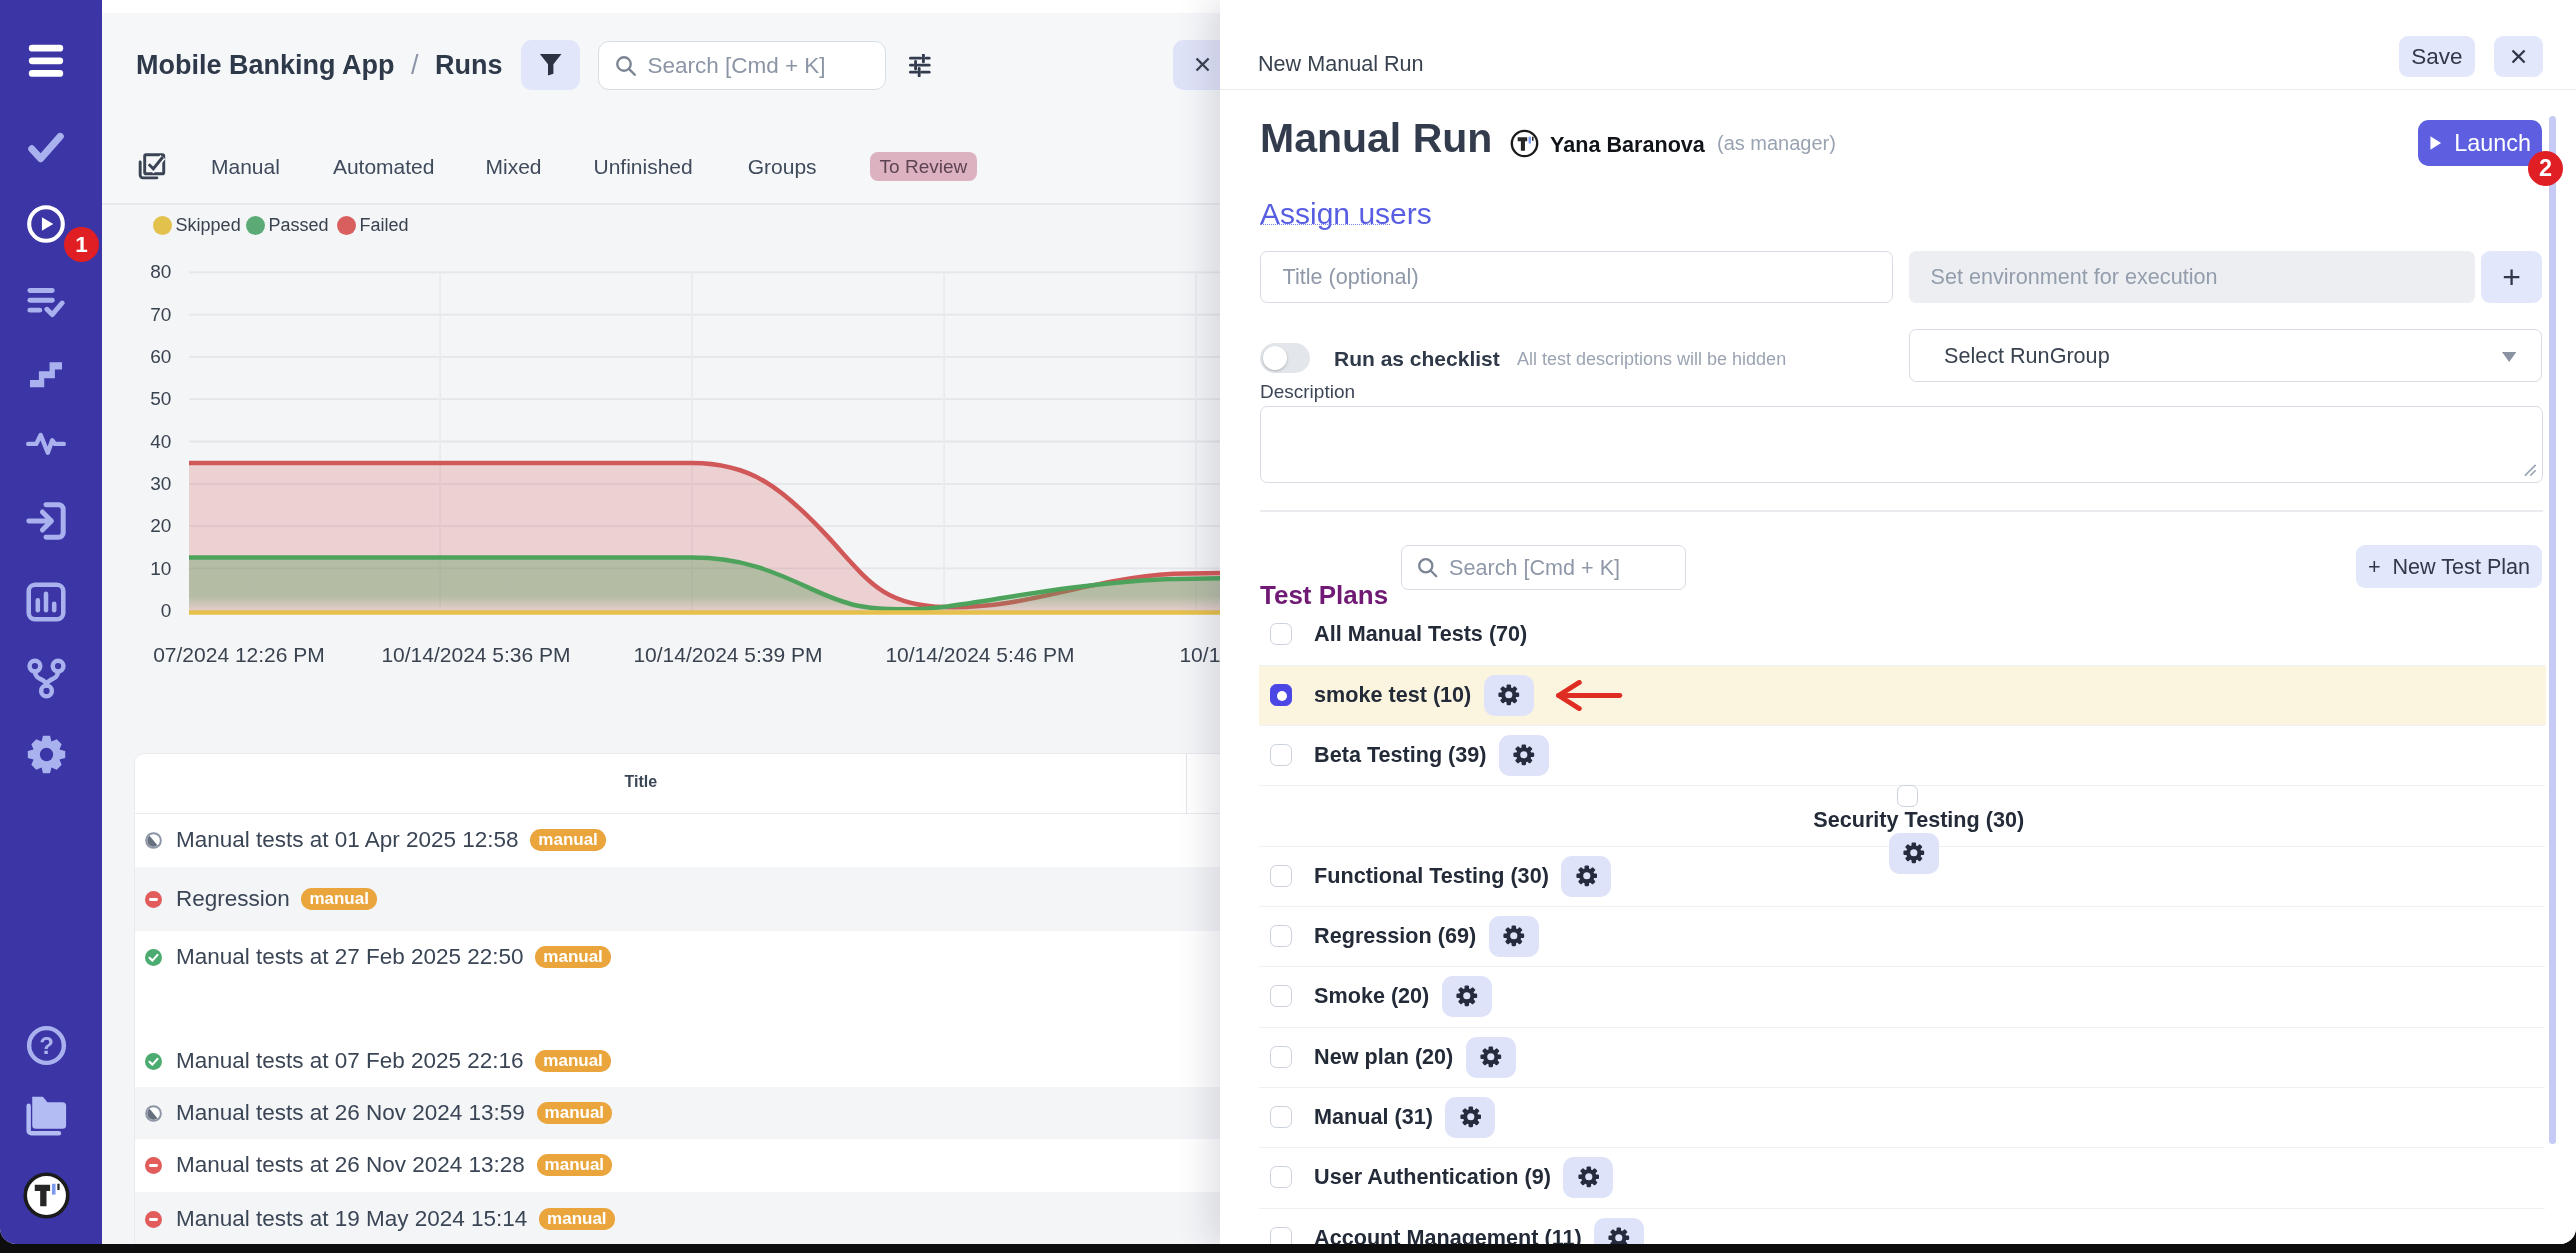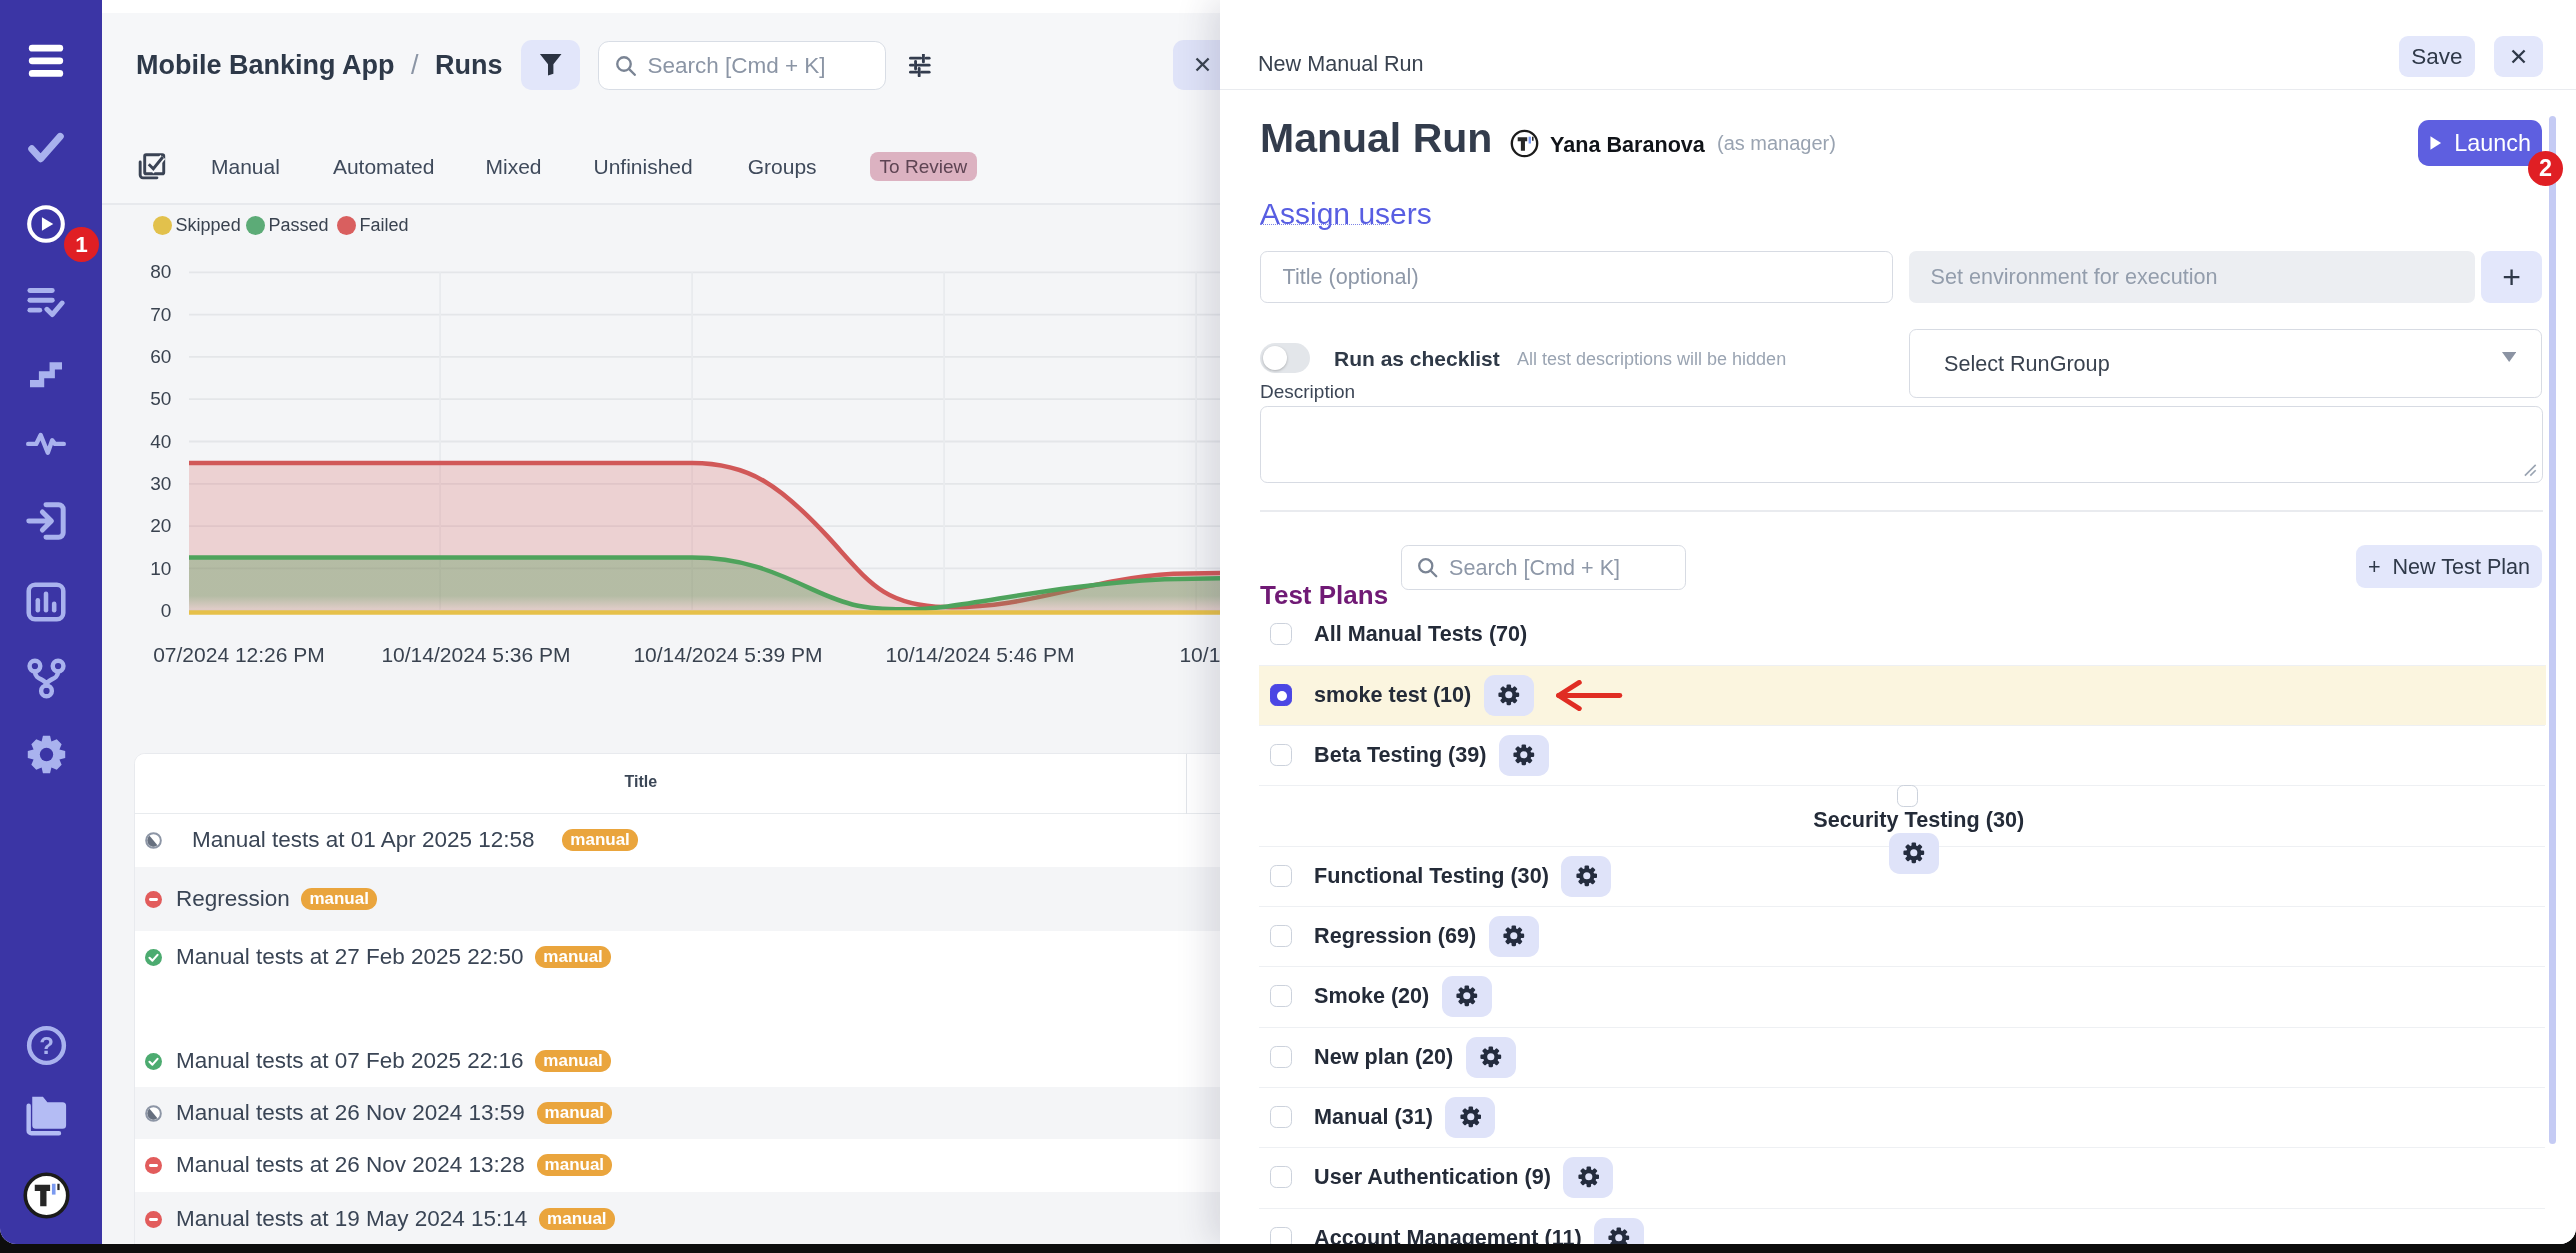--- a/index.html
+++ b/index.html
@@ -154,21 +154,21 @@
     <div class="xlab" style="left:338px; transform:translateX(-50%);">10/14/2024 5:36 PM</div>
     <div class="xlab" style="left:590px; transform:translateX(-50%);">10/14/2024 5:39 PM</div>
     <div class="xlab" style="left:842px; transform:translateX(-50%);">10/14/2024 5:46 PM</div>
     <div class="xlab" style="left:1094px; transform:translateX(-50%);">10/19/2024</div>
 
     <div id="tcard">
       <div style="position:absolute; left:0; top:0; width:100%; height:60px; border-bottom:1.8px solid #e8ebee; background:#fff;">
         <div style="position:absolute; left:490px; top:19px; font-size:16px; font-weight:bold; color:#3b4656;">Title</div>
         <div style="position:absolute; left:1051px; top:0; width:1.8px; height:60px; background:#e2e5ea;"></div>
       </div>
-      <div class="trow" style="top:60px; height:52px; background:#fff; padding-left:10px;gap:16px;">
+      <div class="trow" style="top:60px; height:52px; background:#fff; padding-left:10px;">
         <svg width="17" height="17" viewBox="0 0 19 19">
             <circle cx="9.5" cy="9.5" r="8.2" fill="#fff" stroke="#8d96a6" stroke-width="2.2"></circle>
             <path d="M9.5 2.6 A6.9 6.9 0 0 0 9.5 16.4 Z" fill="#67707f" transform="rotate(-40 9.5 9.5)"></path>
           </svg>
         <span class="rtext">Manual tests at 01 Apr 2025 12:58</span>
           <span class="badge">manual</span>
       </div>
       <div class="trow" style="top:113px; height:64px; background:#f4f5f7; padding-left:10px;">
         <svg width="17" height="17" viewBox="0 0 19 19">
             <circle cx="9.5" cy="9.5" r="9.5" fill="#e25c5c"></circle>
@@ -261,21 +261,21 @@
     <div style="position:absolute; left:689px; top:251px; width:566px; height:52px; background:#eceef2; border-radius:7.2px; display:flex; align-items:center; padding-left:21.6px;">
         <span class="ph" style="color:#939dac;">Set environment for execution</span>
       </div>
     <div class="btn-lite" style="position:absolute; left:1261px; top:251px; width:61px; height:52px; font-size:32px; font-weight:300;">+</div>
 
     <div style="position:absolute; left:40px; top:343px; width:50px; height:30px; background:#e3e6ea; border-radius:15.3px;">
       <div style="position:absolute; left:2.7px; top:2.7px; width:24px; height:24px; background:#fff; border-radius:50%; box-shadow:0 0.9px 2.7px rgba(0,0,0,0.25);"></div>
     </div>
     <div style="position:absolute; left:114px; top:347px; font-size:21px; font-weight:bold; color:#2f3947;">Run as checklist</div>
     <div style="position:absolute; left:297px; top:349px; font-size:18px; color:#9aa4b2;">All test descriptions will be hidden</div>
-    <div class="input" style="left:689px; top:329px; width:633px; height:69px; padding-left:34px;">
+    <div class="input" style="left:689px; top:329px; width:633px; height:53px; padding-left:34px;">
       <span style="font-size:21.6px; color:#39424f;">Select RunGroup</span>
       <svg style="position:absolute; right:25px; top:21.6px;" width="14.4" height="10" viewBox="0 0 16 11">
           <path d="M0 0 H16 L8 11 Z" fill="#8b93a3"></path>
         </svg>
     </div>
     <div style="position:absolute; left:40px; top:381px; font-size:19px; color:#3c4656;">Description</div>
     <div class="input" style="left:40px; top:406px; width:1283px; height:77px;">
       <svg style="position:absolute; right:5.4px; bottom:5.4px;" width="12.6" height="12.6" viewBox="0 0 14 14">
           <g stroke="#9aa4b2" stroke-width="1.8">
             <path d="M13 1 L1 13"></path>

